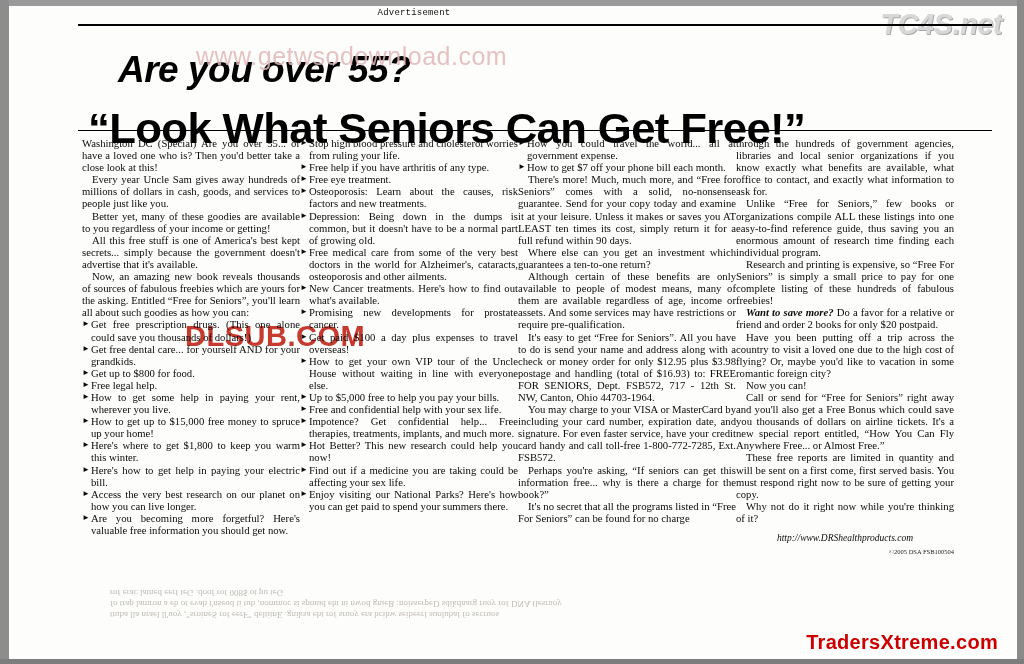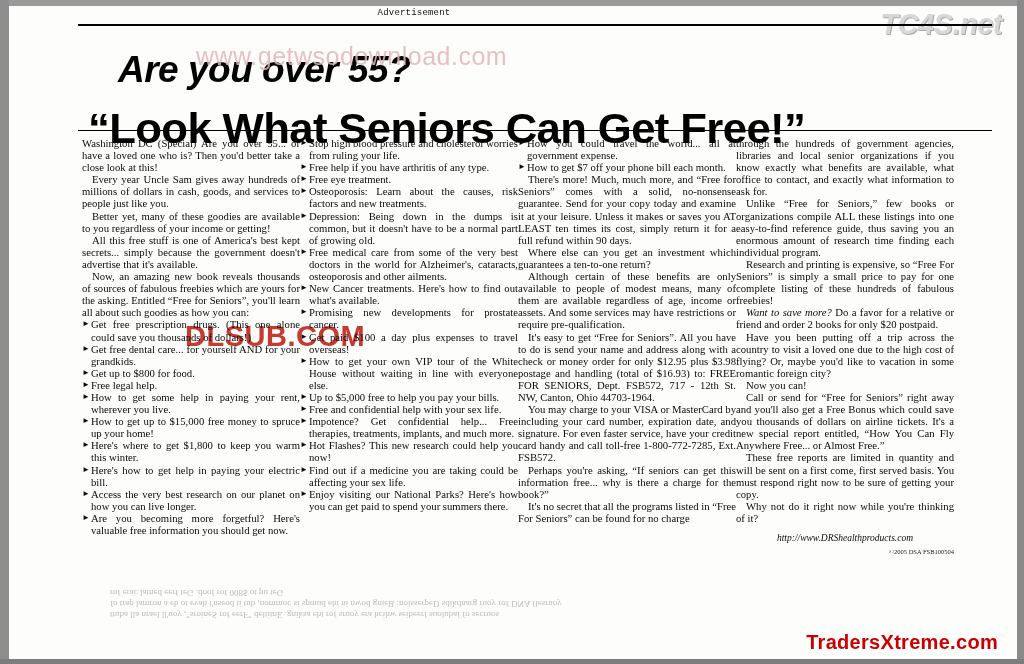--- a/index.html
+++ b/index.html
@@ -261,44 +261,44 @@
       <div class="col">
         <p class="bullet">Stop high blood pressure and cholesterol worries from ruling your life.</p>
         <p class="bullet">Free help if you have arthritis of any type.</p>
         <p class="bullet">Free eye treatment.</p>
         <p class="bullet">Osteoporosis: Learn about the causes, risk factors and new treatments.</p>
         <p class="bullet">Depression: Being down in the dumps is common, but it doesn't have to be a normal part of growing old.</p>
         <p class="bullet">Free medical care from some of the very best doctors in the world for Alzheimer's, cataracts, osteoporosis and other ailments.</p>
         <p class="bullet">New Cancer treatments. Here's how to find out what's available.</p>
         <p class="bullet">Promising new developments for prostate cancer.</p>
         <p class="bullet">Get paid $100 a day plus expenses to travel overseas!</p>
-        <p class="bullet">How to get your own VIP tour of the White House without waiting in line with everyone else.</p>
+        <p class="bullet">How to get your own VIP tour of the Uncle House without waiting in line with everyone else.</p>
         <p class="bullet">Up to $5,000 free to help you pay your bills.</p>
         <p class="bullet">Free and confidential help with your sex life.</p>
         <p class="bullet">Impotence? Get confidential help... Free therapies, treatments, implants, and much more.</p>
-        <p class="bullet">Hot Flashes? This new research could help you now!</p>
+        <p class="bullet">Hot Better? This new research could help you now!</p>
         <p class="bullet">Find out if a medicine you are taking could be affecting your sex life.</p>
         <p class="bullet">Enjoy visiting our National Parks? Here's how you can get paid to spend your summers there.</p>
       </div>
       <div class="col">
         <p class="bullet">How you could travel the world... all at government expense.</p>
         <p class="bullet">How to get $7 off your phone bill each month.</p>
         <p class="">There's more! Much, much more, and “Free for Seniors” comes with a solid, no-nonsense guarantee. Send for your copy today and examine it at your leisure. Unless it makes or saves you AT LEAST ten times its cost, simply return it for a full refund within 90 days.</p>
         <p class="">Where else can you get an investment which guarantees a ten-to-one return?</p>
         <p class="">Although certain of these benefits are only available to people of modest means, many of them are available regardless of age, income or assets. And some services may have restrictions or require pre-qualification.</p>
         <p class="">It's easy to get “Free for Seniors”. All you have to do is send your name and address along with a check or money order for only $12.95 plus $3.98 postage and handling (total of $16.93) to: FREE FOR SENIORS, Dept. FSB572, 717 - 12th St. NW, Canton, Ohio 44703-1964.</p>
         <p class="">You may charge to your VISA or MasterCard by including your card number, expiration date, and signature. For even faster service, have your credit card handy and call toll-free 1-800-772-7285, Ext. FSB572.</p>
         <p class="">Perhaps you're asking, “If seniors can get this information free... why is there a charge for the book?”</p>
         <p class="">It's no secret that all the programs listed in “Free For Seniors” can be found for no charge</p>
       </div>
       <div class="col">
         <p class="noind">through the hundreds of government agencies, libraries and local senior organizations if you know exactly what benefits are available, what office to contact, and exactly what information to ask for.</p>
         <p class="">Unlike “Free for Seniors,” few books or organizations compile ALL these listings into one easy-to-find reference guide, thus saving you an enormous amount of research time finding each individual program.</p>
         <p class="">Research and printing is expensive, so “Free For Seniors” is simply a small price to pay for one complete listing of these hundreds of fabulous freebies!</p>
-        <p class=""><span class="ital" style="font-weight: normal;">Want to save more?</span><span> Do a favor for a relative or friend and order 2 books for only $20 postpaid.</span></p>
+        <p class=""><span class="ital" style="font-weight: bold;">Want to save more?</span><span> Do a favor for a relative or friend and order 2 books for only $20 postpaid.</span></p>
         <p class="">Have you been putting off a trip across the country to visit a loved one due to the high cost of flying? Or, maybe you'd like to vacation in some romantic foreign city?</p>
         <p class="">Now you can!</p>
         <p class="">Call or send for “Free for Seniors” right away and you'll also get a Free Bonus which could save you thousands of dollars on airline tickets. It's a new special report entitled, “How You Can Fly Anywhere Free... or Almost Free.”</p>
         <p class="">These free reports are limited in quantity and will be sent on a first come, first served basis. You must respond right now to be sure of getting your copy.</p>
         <p class="">Why not do it right now while you're thinking of it?</p>
         <div class="sig">http://www.DRShealthproducts.com</div>
         <div class="copy">©2005 DSA FSB100504</div>
       </div>
     </div>
 

